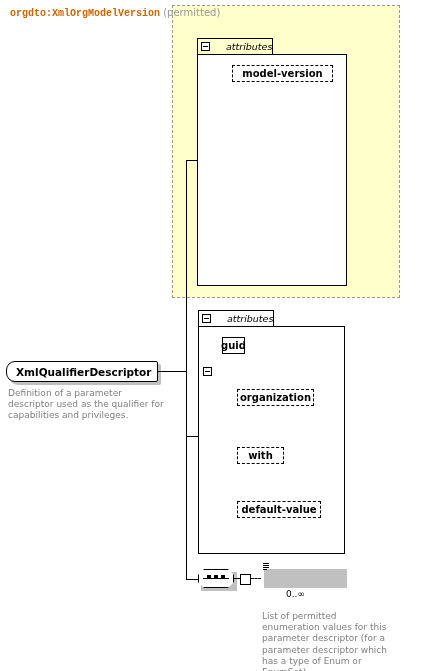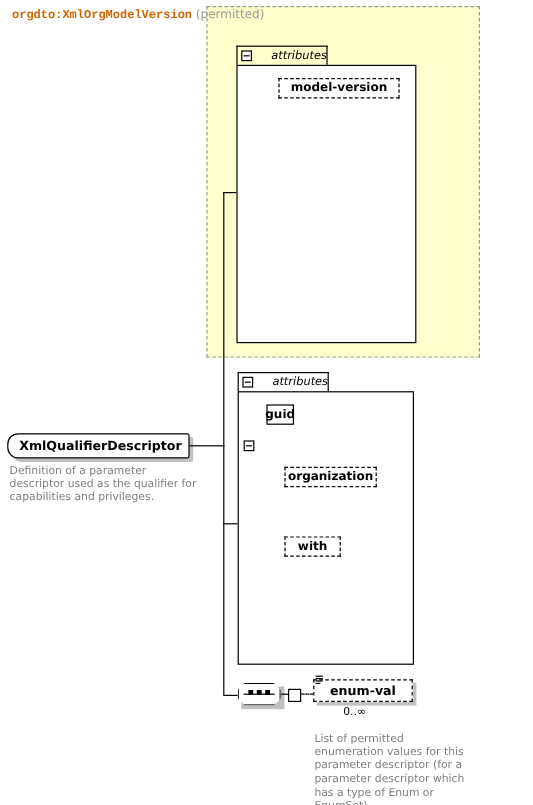--- a/index.html
+++ b/index.html
@@ -321,43 +321,43 @@
 
   <div class="attr-shadow abs" style="left:221px; top:450px; width:47px; height:17px;"></div>
   <div class="attr-box optional abs" style="left:218px; top:447px; width:47px;">
     <span>with</span>
   </div>
   <div class="desc abs" style="left:217px; top:472px; width:125px;">
     <p>Type of this parameter descriptor.</p>
   </div>
 
   <div class="attr-shadow abs" style="left:221px; top:504px; width:84px; height:17px;"></div>
+  <div class="attr-box optional abs" style="left:218px; top:501px; width:84px;">
+    <span>default-value</span>
+  </div>
   <div class="desc abs" style="left:217px; top:526px; width:125px;">
     <p>Default value of this parameter descriptor.</p>
   </div>
 
   <div class="node-shadow abs" style="left:201px; top:572px; width:36px; height:19px; border-radius:0;"></div>
   <div class="seq-node abs" style="left:198px; top:569px;">
     <div class="seq-shape"></div>
     <div class="seq-line"></div>
     <div class="seq-dots">
       <span></span>
         <span></span>
         <span></span>
     </div>
   </div>
 
   <div class="line-h abs" style="left:234px; top:578px; width:6px;"></div>
   <div class="abs" style="left:240px; top:574px; width:11px; height:11px; border:1.5px solid #000; background:#fff; box-sizing:border-box; z-index:3;"></div>
   <div class="line-h abs" style="left:251px; top:578px; width:10px; border-top:1px dashed #000; background:transparent; height:0;"></div>
 
   <div class="abs" style="left:264px; top:569px; width:83px; height:19px; background:#c0c0c0; z-index:1;"></div>
-  <div class="enum-node abs" style="left:261px; top:566px; width:83px;">
-    <span class="enum-label">enum-val</span>
-  </div>
   <div class="enum-icon abs" style="left:263px; top:563px;">
     <i></i>
       <i></i>
       <i></i>
       <i></i>
   </div>
   <div class="cardinality abs" style="left:286px; top:589px;">0..∞</div>
 
   <div class="desc abs" style="left:262px; top:611px; width:135px;">
     <p>List of permitted enumeration values for this parameter descriptor (for a parameter descriptor which has a type of Enum or EnumSet).</p>

